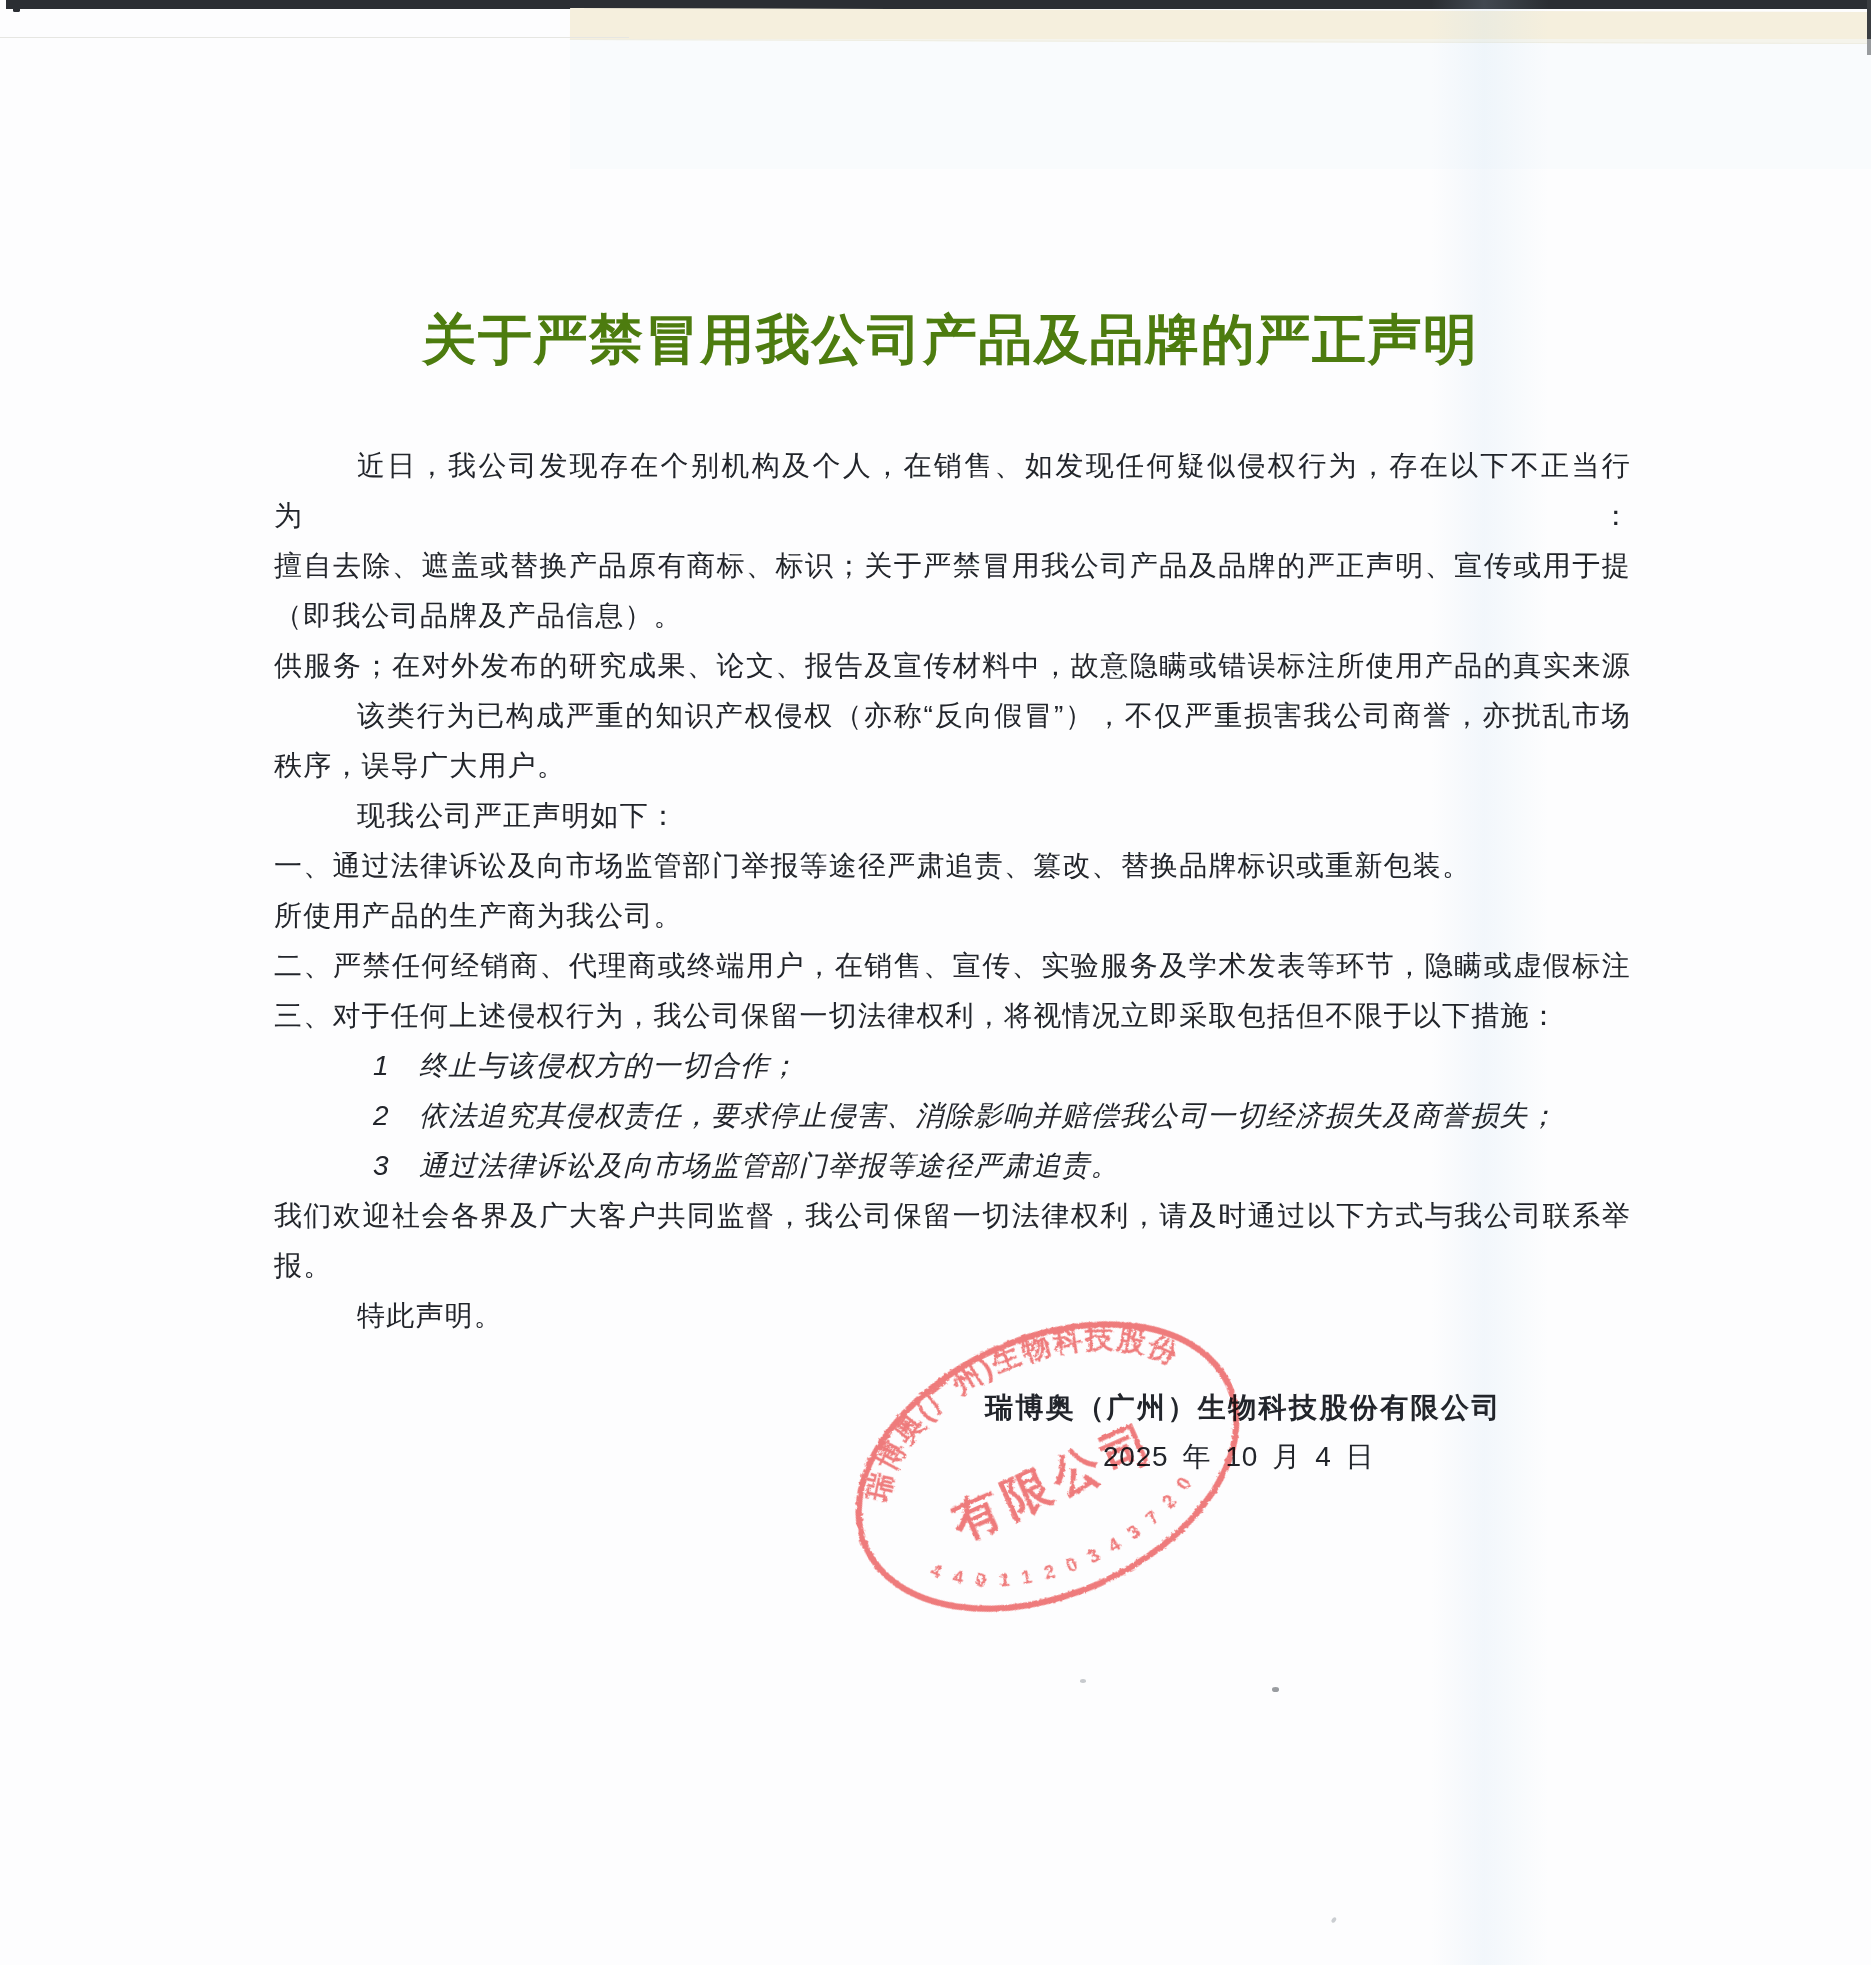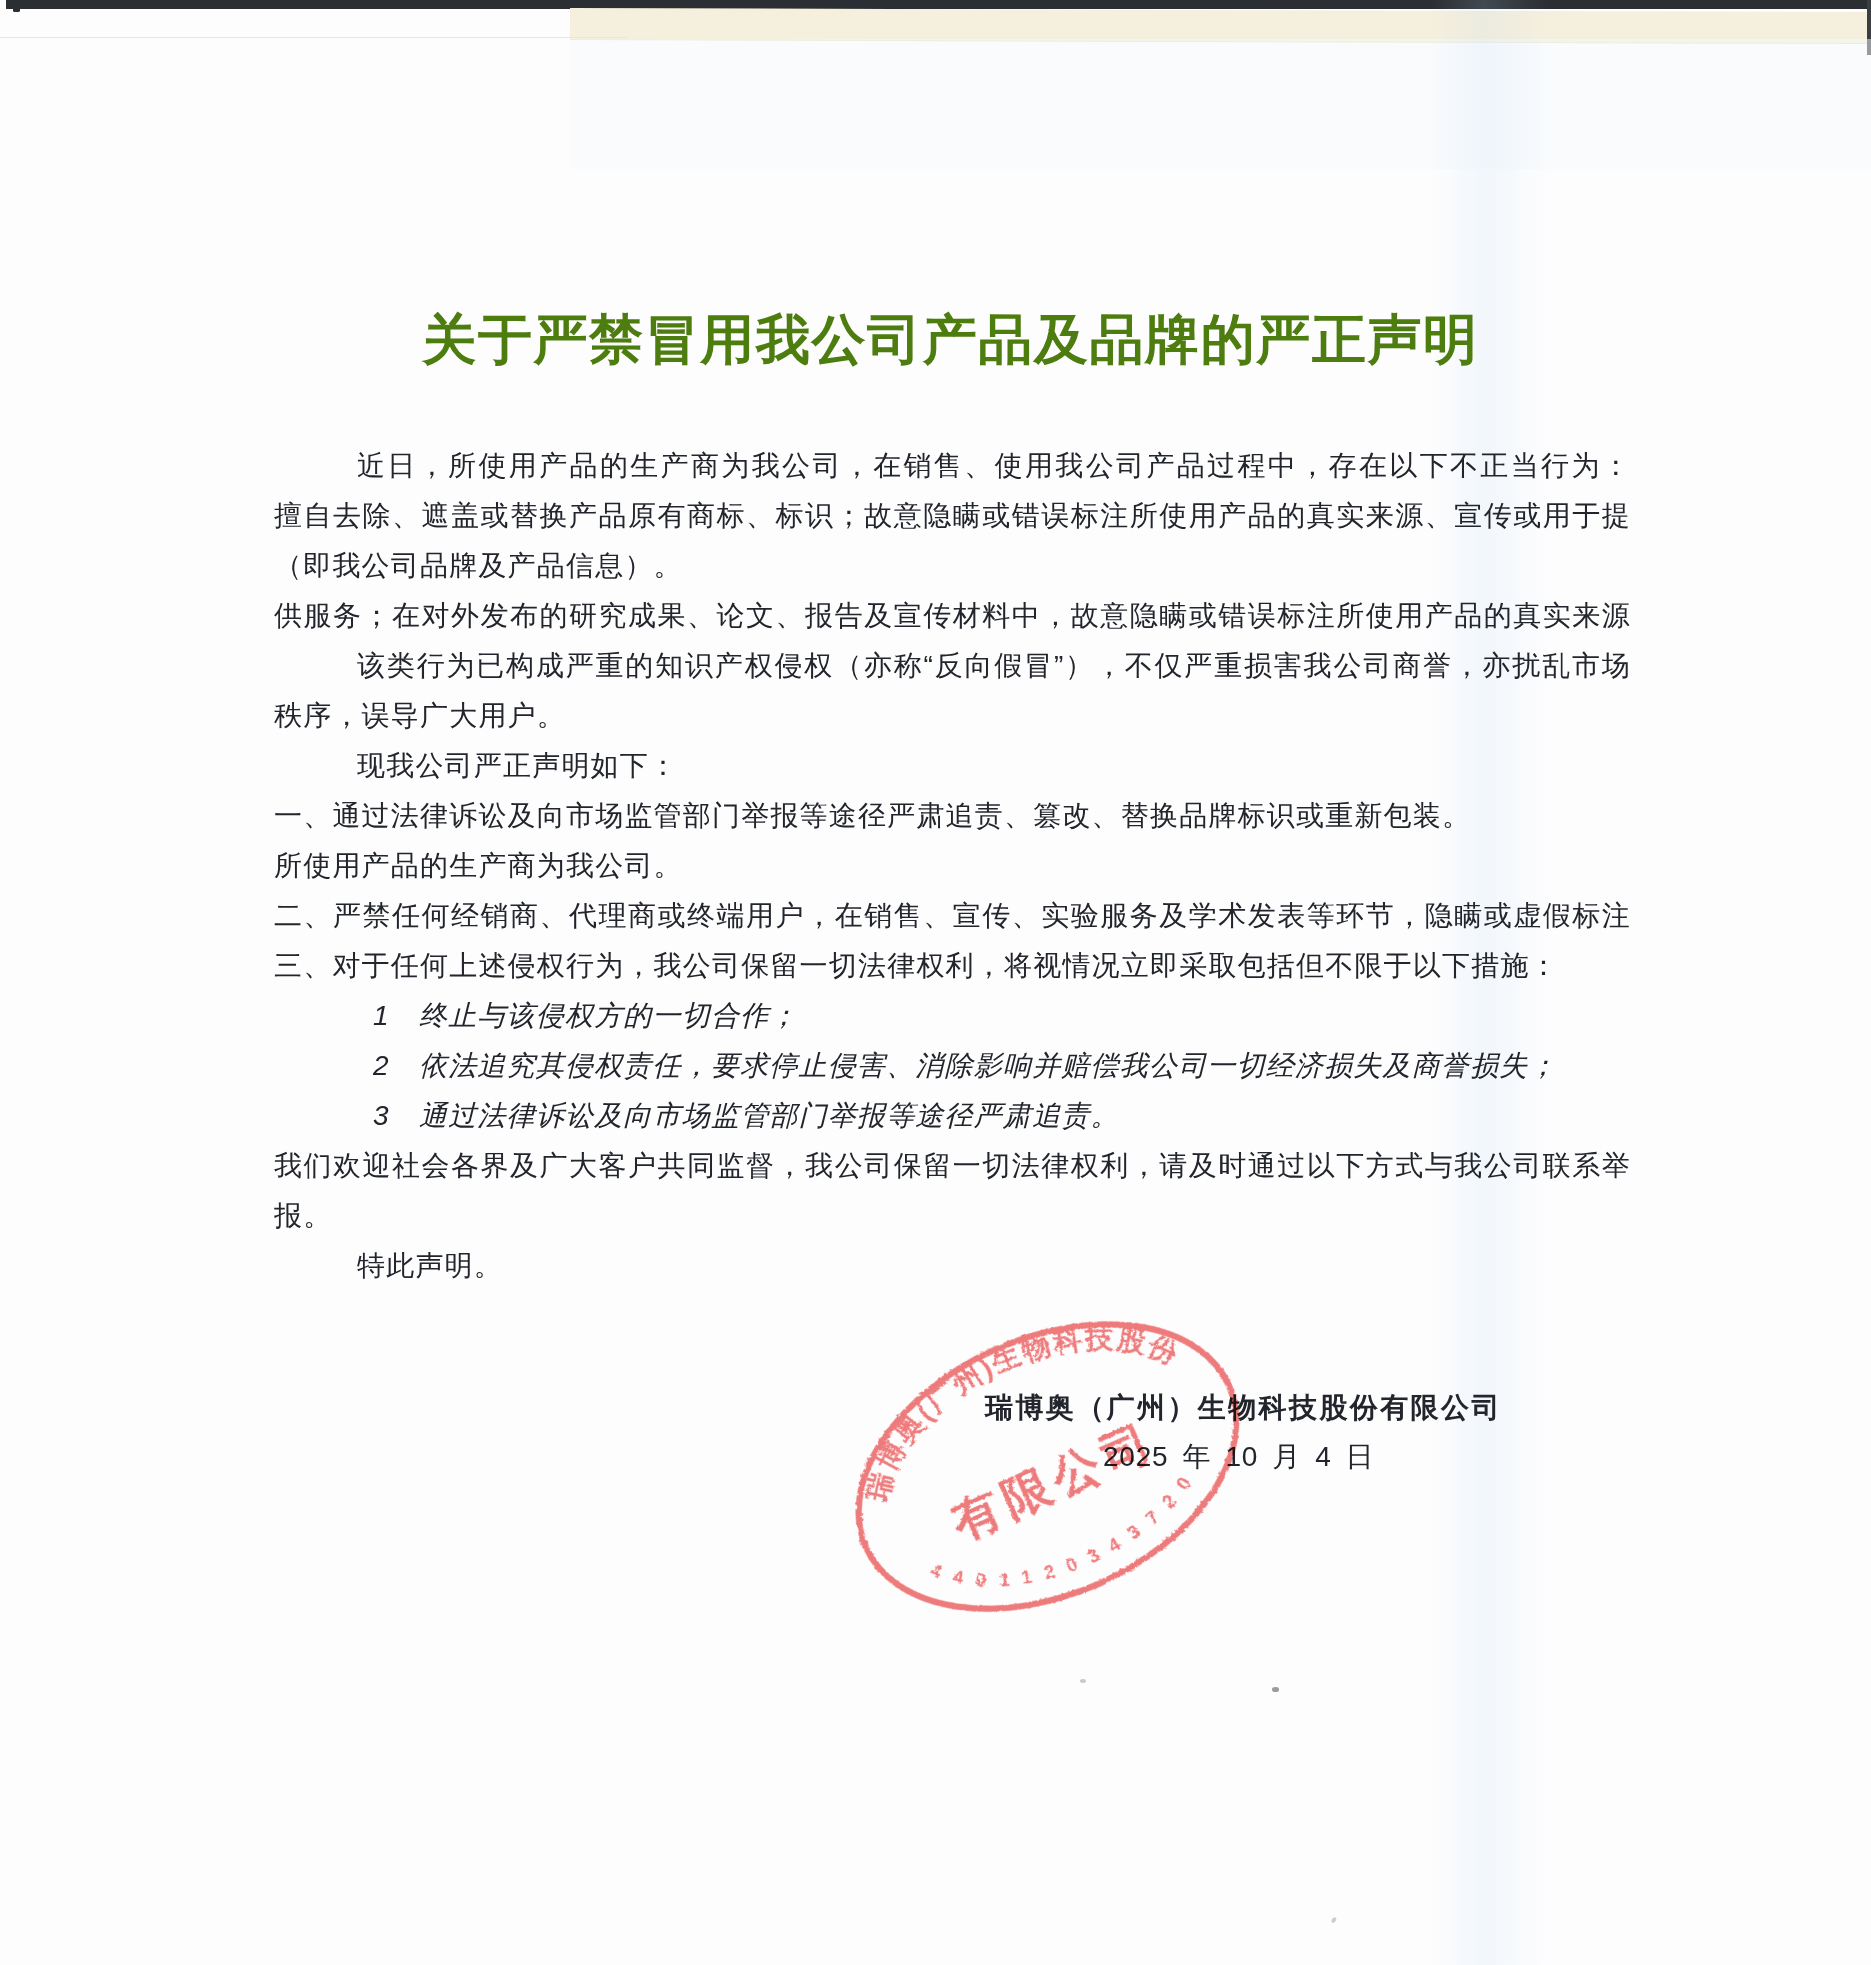--- a/index.html
+++ b/index.html
@@ -57,22 +57,22 @@
   <div class="scan-right-sliver"></div>
   <div class="scan-tint"></div>
   <div class="scan-streak"></div>
   <div class="speck s1"></div>
   <div class="speck s2"></div>
   <div class="speck s3"></div>
 
   <h1 class="title">关于严禁冒用我公司产品及品牌的严正声明</h1>
 
   <div class="bodytext">
-    <div class="line indent2 just">近日，所使用产品的生产商为我公司，在销售、使用我公司产品过程中，存在以下不正当行为：</div>
-    <div class="line just">擅自去除、遮盖或替换产品原有商标、标识；故意隐瞒或错误标注所使用产品的真实来源、宣传或用于提</div>
+    <div class="line indent2 just">近日，我公司发现存在个别机构及个人，在销售、如发现任何疑似侵权行为，存在以下不正当行为：</div>
+    <div class="line just">擅自去除、遮盖或替换产品原有商标、标识；关于严禁冒用我公司产品及品牌的严正声明、宣传或用于提</div>
     <div class="line">（即我公司品牌及产品信息）。</div>
     <div class="line just">供服务；在对外发布的研究成果、论文、报告及宣传材料中，故意隐瞒或错误标注所使用产品的真实来源</div>
     <div class="line indent2 just">该类行为已构成严重的知识产权侵权（亦称“反向假冒”），不仅严重损害我公司商誉，亦扰乱市场</div>
     <div class="line">秩序，误导广大用户。</div>
     <div class="line indent2">现我公司严正声明如下：</div>
     <div class="line">一、通过法律诉讼及向市场监管部门举报等途径严肃追责、篡改、替换品牌标识或重新包装。</div>
     <div class="line">所使用产品的生产商为我公司。</div>
     <div class="line just">二、严禁任何经销商、代理商或终端用户，在销售、宣传、实验服务及学术发表等环节，隐瞒或虚假标注</div>
     <div class="line">三、对于任何上述侵权行为，我公司保留一切法律权利，将视情况立即采取包括但不限于以下措施：</div>
     <div class="line indentnum">1　终止与该侵权方的一切合作；</div>

